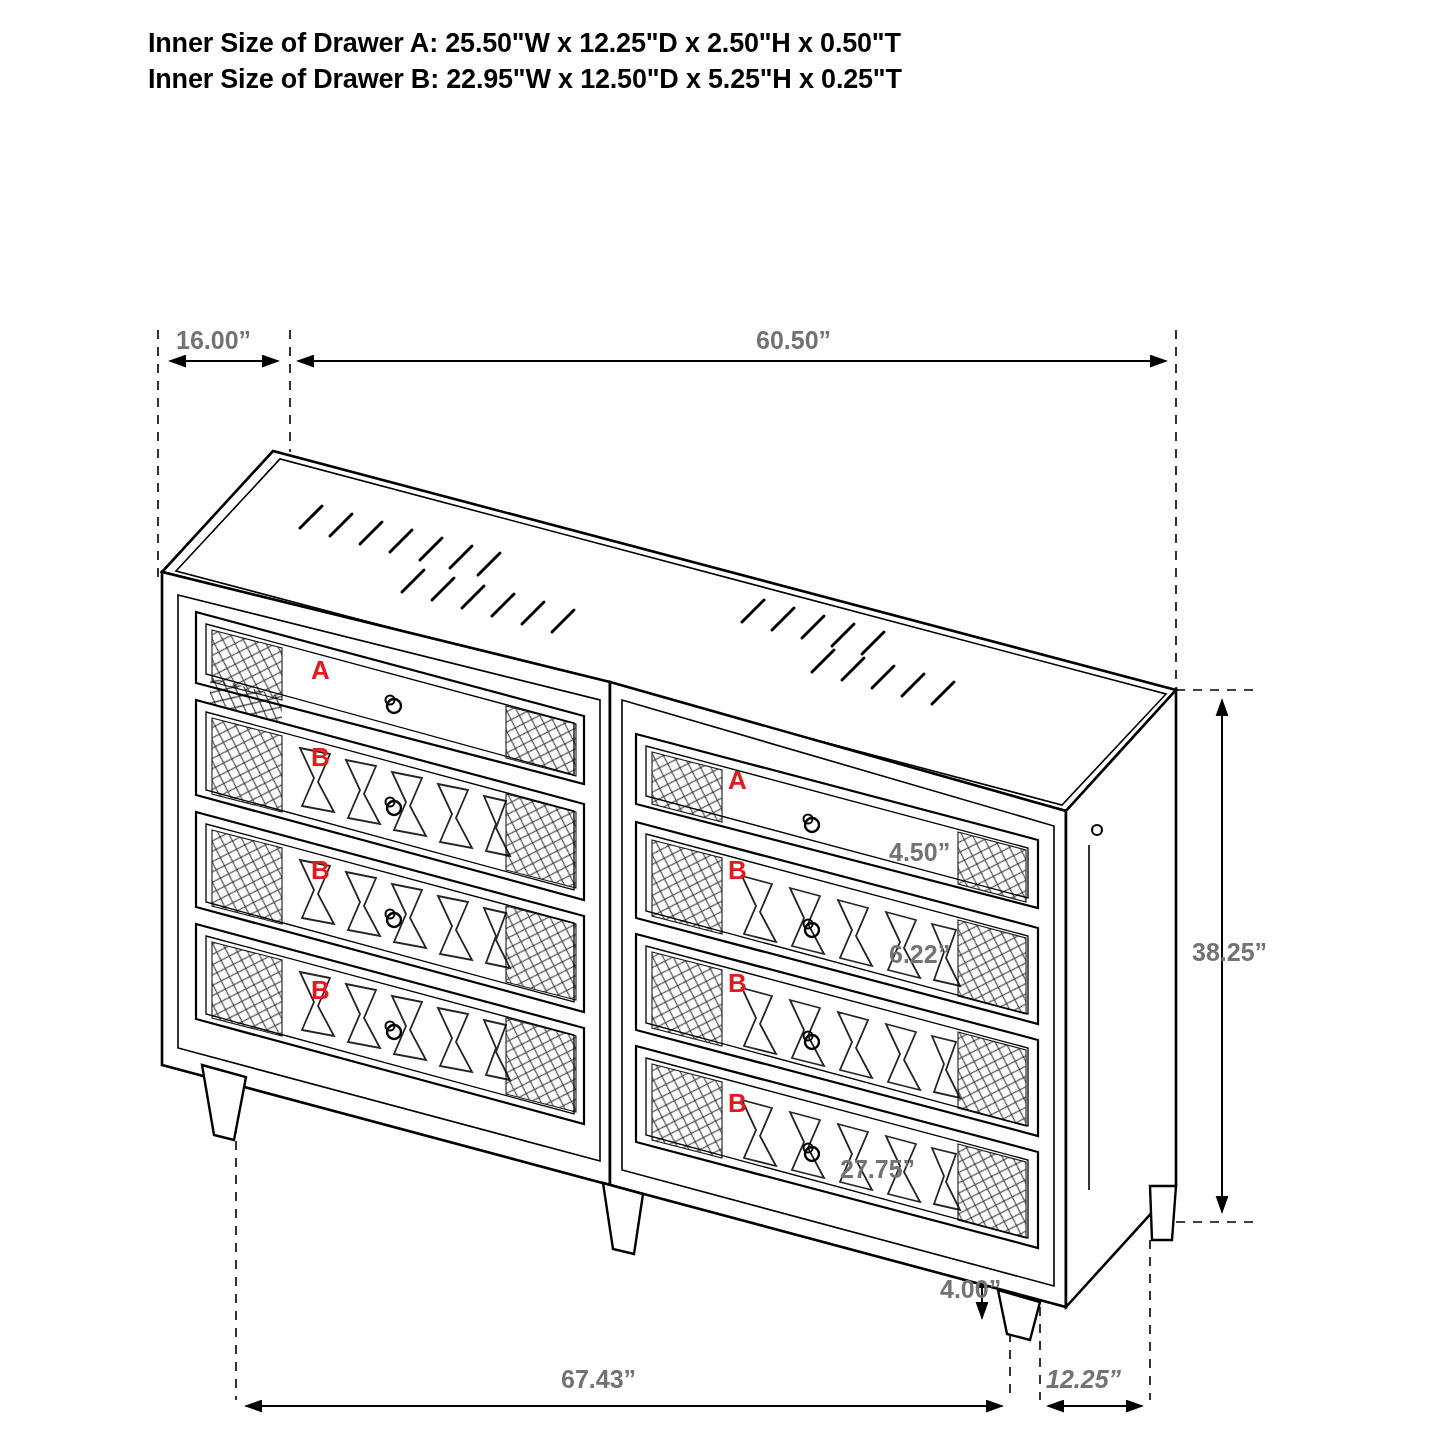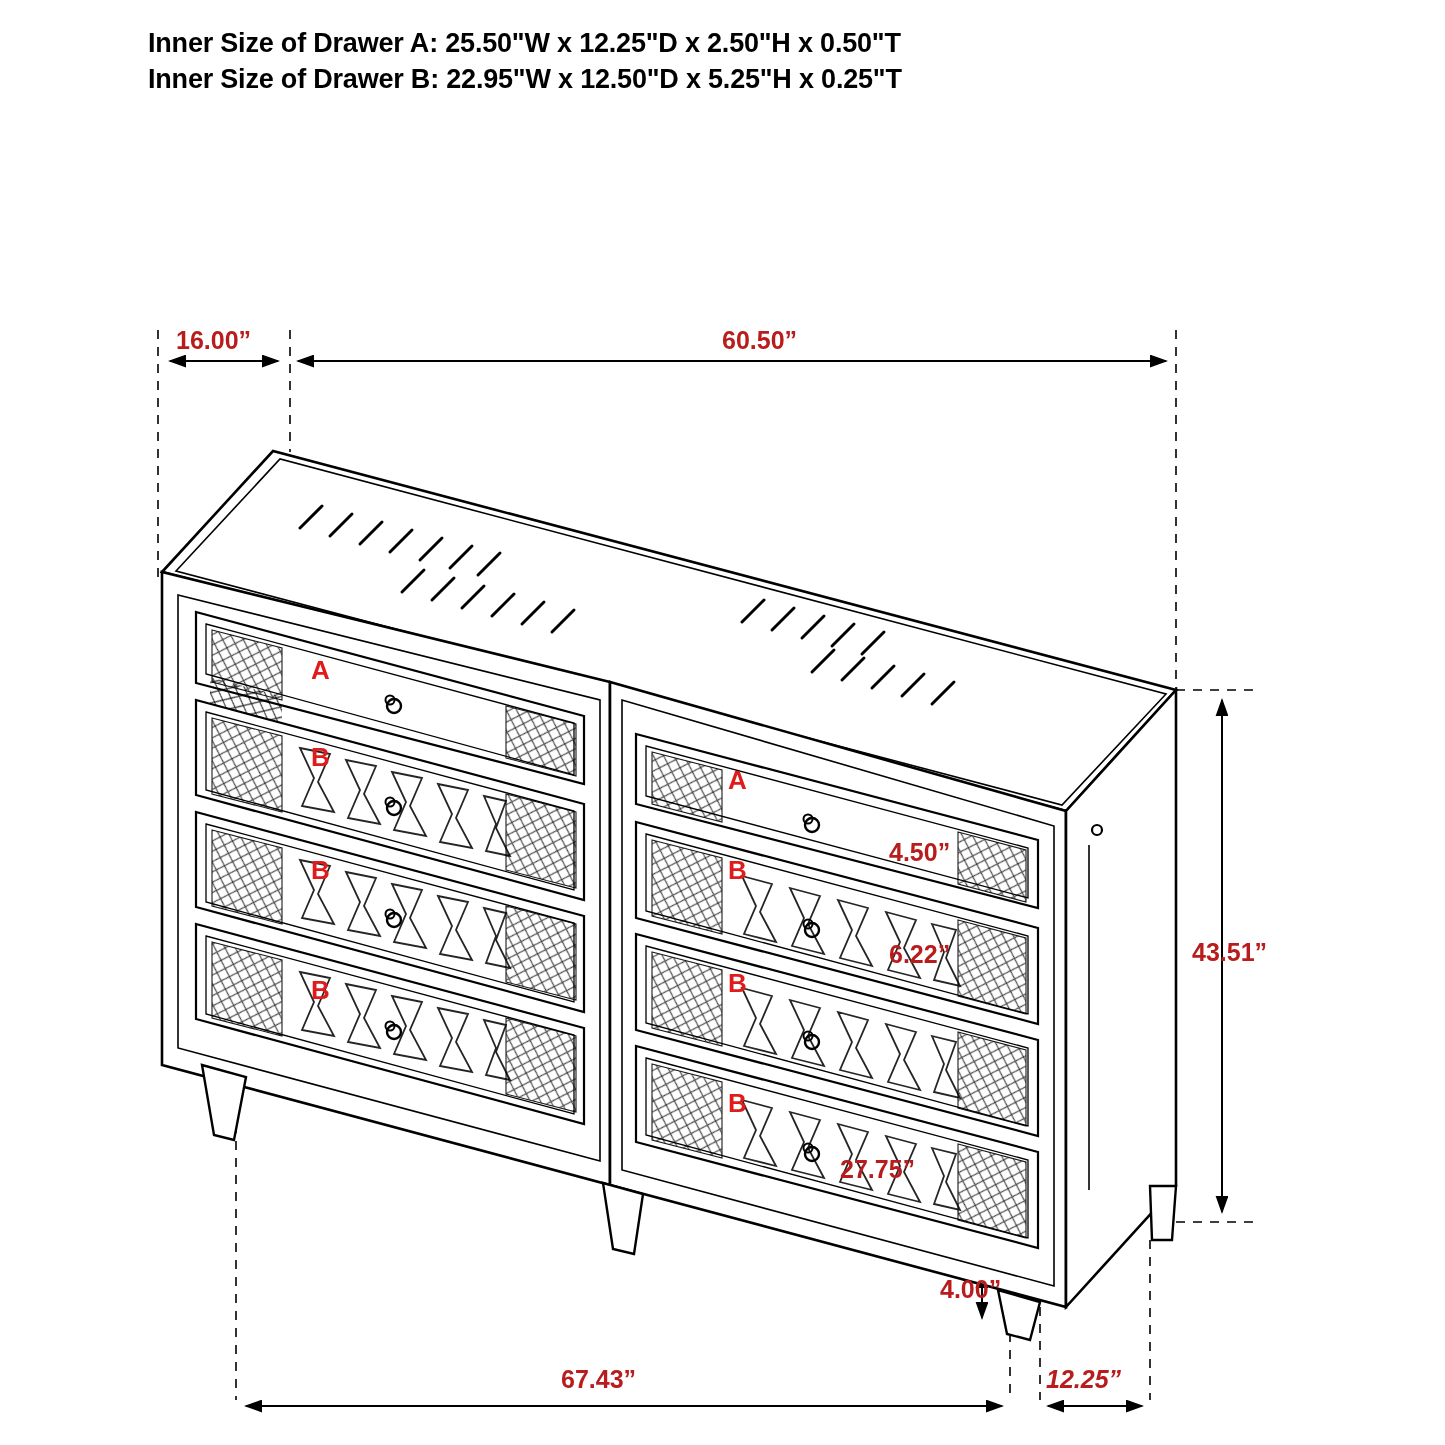--- a/index.html
+++ b/index.html
@@ -39,21 +39,21 @@
     position: absolute;
     left: 0;
     top: 0;
     width: 1445px;
     height: 1445px;
   }
   .dim-label {
     position: absolute;
     font-size: 25px;
     font-weight: bold;
-    color: #b91c1c;
+    color: #737373;
     white-space: nowrap;
   }
   .drawer-letter {
     position: absolute;
     font-size: 26px;
     font-weight: bold;
     color: #e01b1b;
     white-space: nowrap;
   }
 </style>
@@ -260,25 +260,25 @@
       </g>
 
       <path d="M202,1065 L246,1077 L234,1140 L214,1135 Z" stroke-width="2.4" fill="#fff"></path>
       <path d="M603,1183 L643,1194 L634,1254 L613,1249 Z" stroke-width="2.4" fill="#fff"></path>
       <path d="M998,1290 L1040,1302 L1030,1340 L1007,1334 Z" stroke-width="2.4" fill="#fff"></path>
       <path d="M1150,1186 L1176,1186 L1172,1240 L1152,1240 Z" stroke-width="2.4" fill="#fff"></path>
     </g>
   </svg>
 
   <div class="dim-label" style="left:176px; top:326px;">16.00”</div>
-  <div class="dim-label" style="left:722px; top:326px;">60.50”</div>
+  <div class="dim-label" style="left:756px; top:326px;">60.50”</div>
   <div class="dim-label" style="left:889px; top:838px;">4.50”</div>
   <div class="dim-label" style="left:889px; top:940px;">6.22”</div>
   <div class="dim-label" style="left:840px; top:1143px;margin-top:12px;">27.75”</div>
-  <div class="dim-label" style="left:1192px; top:938px;">43.51”</div>
+  <div class="dim-label" style="left:1192px; top:938px;">38.25”</div>
   <div class="dim-label" style="left:892px; top:1275px;margin-left:48px;">4.00”</div>
   <div class="dim-label" style="left:561px; top:1365px;">67.43”</div>
   <div class="dim-label" style="left:1046px; top:1365px;font-style:italic;">12.25”</div>
 
   <div class="drawer-letter" style="left:311px; top:655px;">A</div>
   <div class="drawer-letter" style="left:311px; top:742px;">B</div>
   <div class="drawer-letter" style="left:311px; top:855px;">B</div>
   <div class="drawer-letter" style="left:311px; top:975px;">B</div>
 
   <div class="drawer-letter" style="left:728px; top:765px;">A</div>

